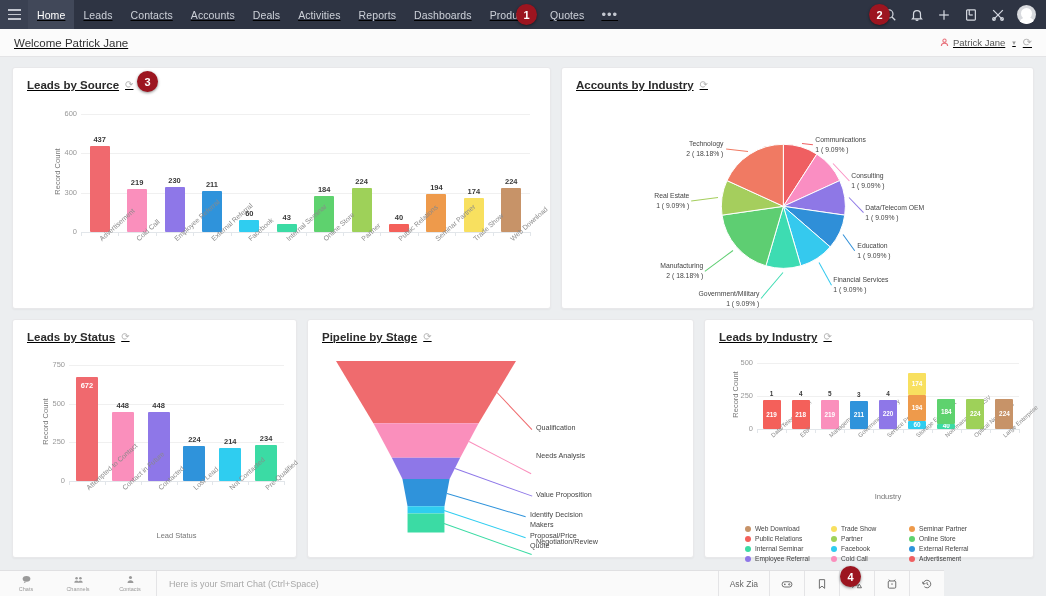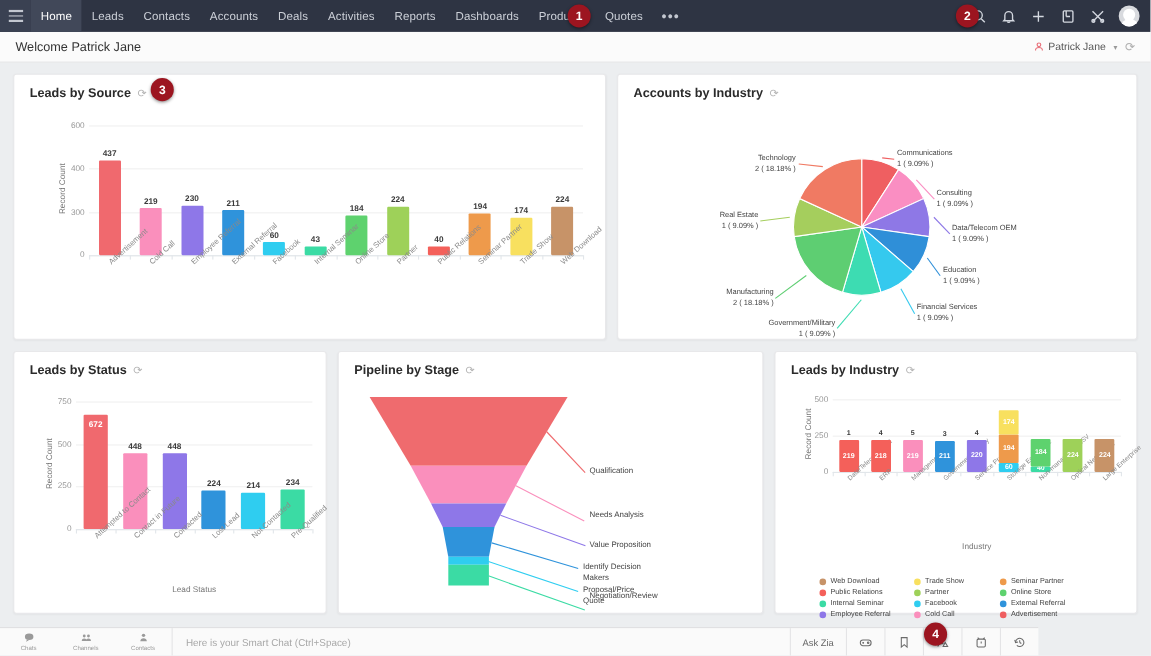--- a/index.html
+++ b/index.html
@@ -2,21 +2,21 @@
 <html><head>
 <meta charset="utf-8">
 <style>
   * { box-sizing: border-box; margin: 0; padding: 0; }
   html, body {
     width: 1046px; height: 596px;
     font-family: "Liberation Sans", sans-serif;
     background: #f0f0f2;
     overflow: hidden;
   }
-  #app { position: relative; width: 1046px; height: 596px; background: #eceef0; }
+  #app { position: relative; width: 1046px; height: 596px; background: #eceef0; text-decoration: underline; }
 
   
   .topnav {
     height: 29px; background: #2e3443; display: flex; align-items: stretch;
     position: relative; z-index: 40;
   }
   .hamburger {
     width: 28px; display: flex; flex-direction: column; justify-content: center;
     align-items: center; gap: 3px; background: #3a4152; cursor: pointer;
   }
@@ -426,21 +426,21 @@
               <polygon points="99.55,159.14 136.45,159.14 136.45,166.51999999999998 99.55,166.51999999999998" fill="#2fcdf0"></polygon>
               <polygon points="99.55,166.51999999999998 136.45,166.51999999999998 136.45,185.38 99.55,185.38" fill="#3bdba4"></polygon>
             </svg>
             <div class="leader" style="left:189.325px; top:45.16px; width:50.591908691015014px; background:#ef6b6e; transform:rotate(46.73400669184913deg);"></div>
             <div class="leader" style="left:161.425px; top:93.53999999999999px; width:70.49313601337367px; background:#fa8fbc; transform:rotate(27.417463396907944deg);"></div>
             <div class="leader" style="left:146.89px; top:121.41999999999999px; width:81.89388560814538px; background:#8e77e8; transform:rotate(19.680649685547177deg);"></div>
             <div class="leader" style="left:139.015px; top:145.60999999999999px; width:82.37549590139051px; background:#2f93db; transform:rotate(16.495716560008646deg);"></div>
             <div class="leader" style="left:136.45px; top:162.82999999999998px; width:85.95703228939446px; background:#2fcdf0; transform:rotate(18.42651739343199deg);"></div>
             <div class="leader" style="left:136.45px; top:175.95px; width:92.89297605309027px; background:#3bdba4; transform:rotate(19.52727940157228deg);"></div>
             <div class="funnel-label" style="left:228px; top:76px;">Qualification</div>
-            <div class="funnel-label" style="left:228px; top:116px;text-align:right;">Needs Analysis</div>
+            <div class="funnel-label" style="left:228px; top:104px;text-align:right;">Needs Analysis</div>
             <div class="funnel-label" style="left:228px; top:143px;">Value Proposition</div>
             <div class="funnel-label" style="left:222px; top:163px;">Identify Decision<br>Makers</div>
             <div class="funnel-label" style="left:222px; top:184px;">Proposal/Price<br>Quote</div>
             <div class="funnel-label" style="left:228px; top:190px;">Negotiation/Review</div>
           </div>
       </div>
 
       <div class="card card-leads-ind">
         <div class="card-title">
           <span>Leads by Industry</span>

